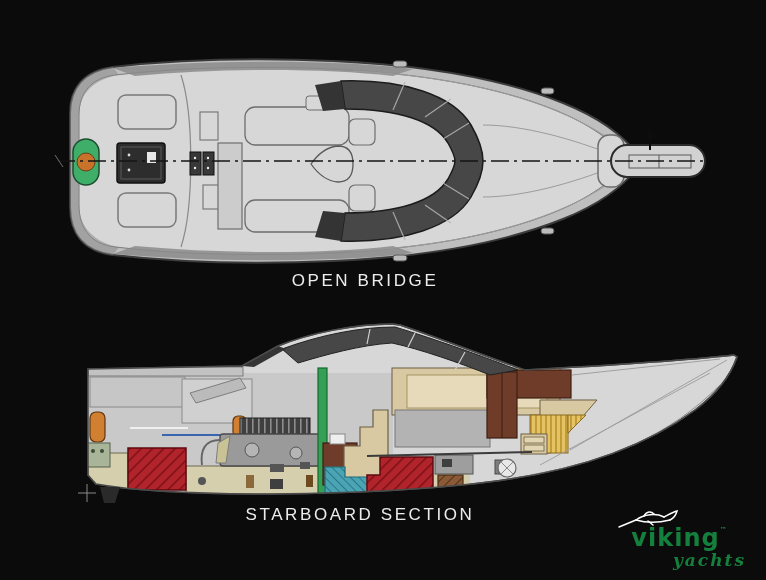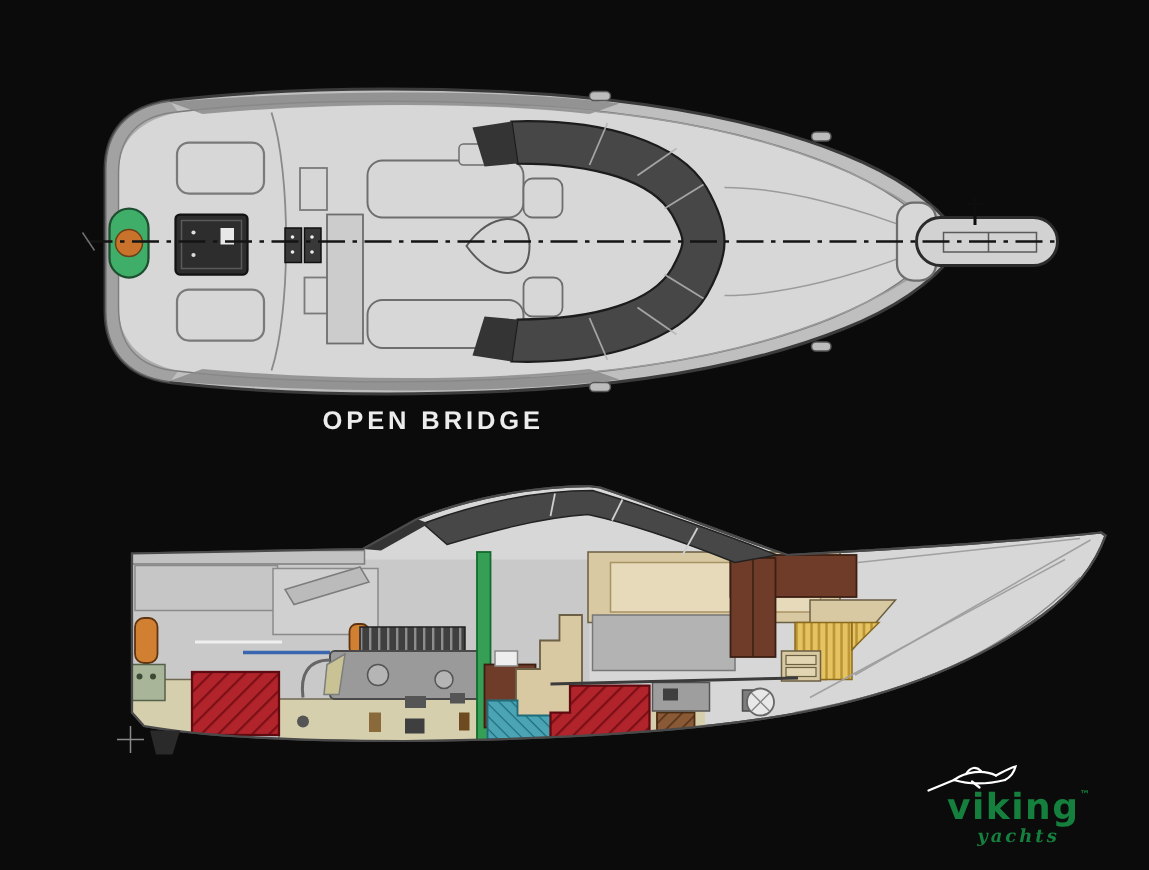--- a/index.html
+++ b/index.html
@@ -1,27 +1,27 @@
 <!DOCTYPE html>
 <html style="--bg: #0b0b0b; --text: #ececec; --hull-light: #d7d7d7; --hull-mid: #bfbfbf; --hull-dark: #8b8b8b; --outline: #3b3b3b; --line: #7a7a7a; --glass: #474747; --glass-dark: #343434; --green: #3fae68; --green-strip: #35a055; --orange: #c8722b; --machine-orange: #d08030; --red: #b2242b; --red-dark: #7c1016; --tan: #d9c9a2; --tan-light: #e6dabb; --brown: #6e3c28; --brown-dark: #3c1f12; --teal: #4aa4b4; --teal-dark: #1f6b7a; --yellow: #e5c262; --yellow-dark: #b8922f; --wood: #8a5a36; --wood-dark: #52321a; --bilge: #d6cfae; --machine: #9a9a9a; --machine-dark: #4a4a4a;"><head>
 <meta charset="utf-8">
 <style>
   html,body{margin:0;padding:0;background:var(--bg,#0b0b0b);}
   #stage{position:relative;width:766px;height:580px;background:var(--bg,#0b0b0b);overflow:hidden;
          font-family:"Liberation Sans",sans-serif;}
   .fig{position:absolute;}
   .caption{position:absolute;color:var(--text,#ececec);font-size:17px;letter-spacing:2.6px;
-           width:300px;white-space:nowrap;font-family:"Liberation Sans",sans-serif;font-weight:bold;}
+           text-align:center;width:300px;white-space:nowrap;font-family:"Liberation Sans",sans-serif;}
   .logo{position:absolute;left:612px;top:508px;width:134px;text-align:center;color:#15803d;}
   .logo .marlin{position:absolute;left:6px;top:2px;}
   .logo .brand{font-family:"DejaVu Sans",sans-serif;font-weight:bold;font-size:24px;
                letter-spacing:1px;line-height:1;margin-top:18px;}
   .logo .brand sup{font-size:7px;vertical-align:14px;letter-spacing:0;}
   .logo .script{font-family:"DejaVu Serif",serif;font-style:italic;font-weight:bold;
-                font-size:12px;letter-spacing:2px;margin-top:0px;}
+                font-size:17px;letter-spacing:2px;margin-top:0px;text-align:right;}
   svg{display:block;}
 </style>
 </head>
 <body>
 
 <div id="stage">
 
   <div class="fig" style="left:53px;top:55px;width:660px;height:212px;">
     <svg width="660" height="212" viewBox="0 0 660 212">
 
@@ -267,20 +267,21 @@
 
       <path d="M 30 172 L 50 172 L 45 188 L 34 188 Z" style="fill:#2a2a2a"></path>
 
       <g style="stroke:#8a8a8a;stroke-width:1">
         <line x1="8" y1="178" x2="26" y2="178"></line>
         <line x1="17" y1="169" x2="17" y2="187"></line>
       </g>
     </svg>
   </div>
 
+  <div class="caption" style="left:210px;top:505px;">STARBOARD SECTION</div>
 
   <div class="logo">
     <svg class="marlin" width="66" height="20" viewBox="0 0 66 20">
       <g style="fill:none;stroke:#ffffff;stroke-width:1.5;stroke-linecap:round">
         <line x1="1" y1="17" x2="18" y2="10"></line>
         <path d="M18 10 C26 4 38 3 46 7"></path>
         <path d="M18 10 C28 13 40 13 52 10"></path>
         <path d="M46 7 C50 5 55 2 59 1 C58 5 56 8 52 10"></path>
         <path d="M26 6 C29 1 33 1 36 4"></path>
         <line x1="30" y1="11" x2="35" y2="15"></line>

